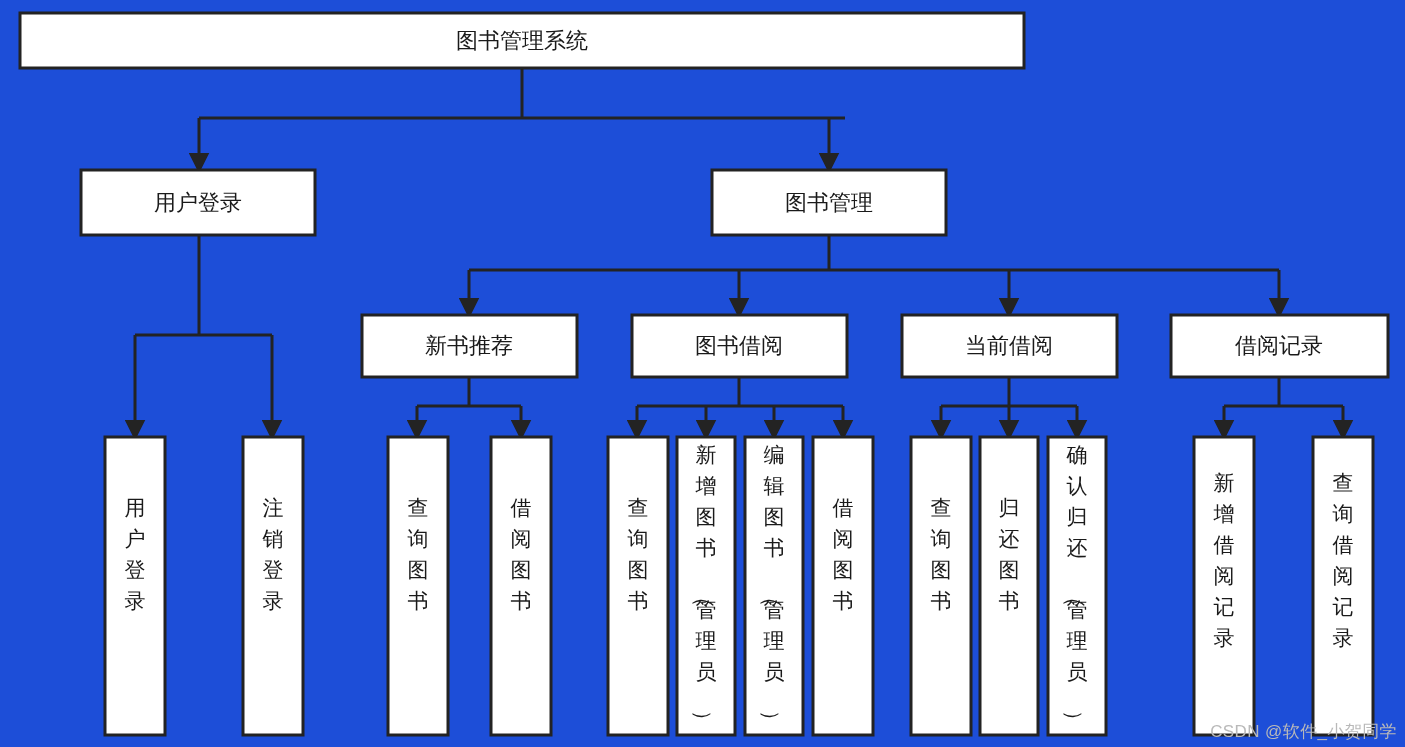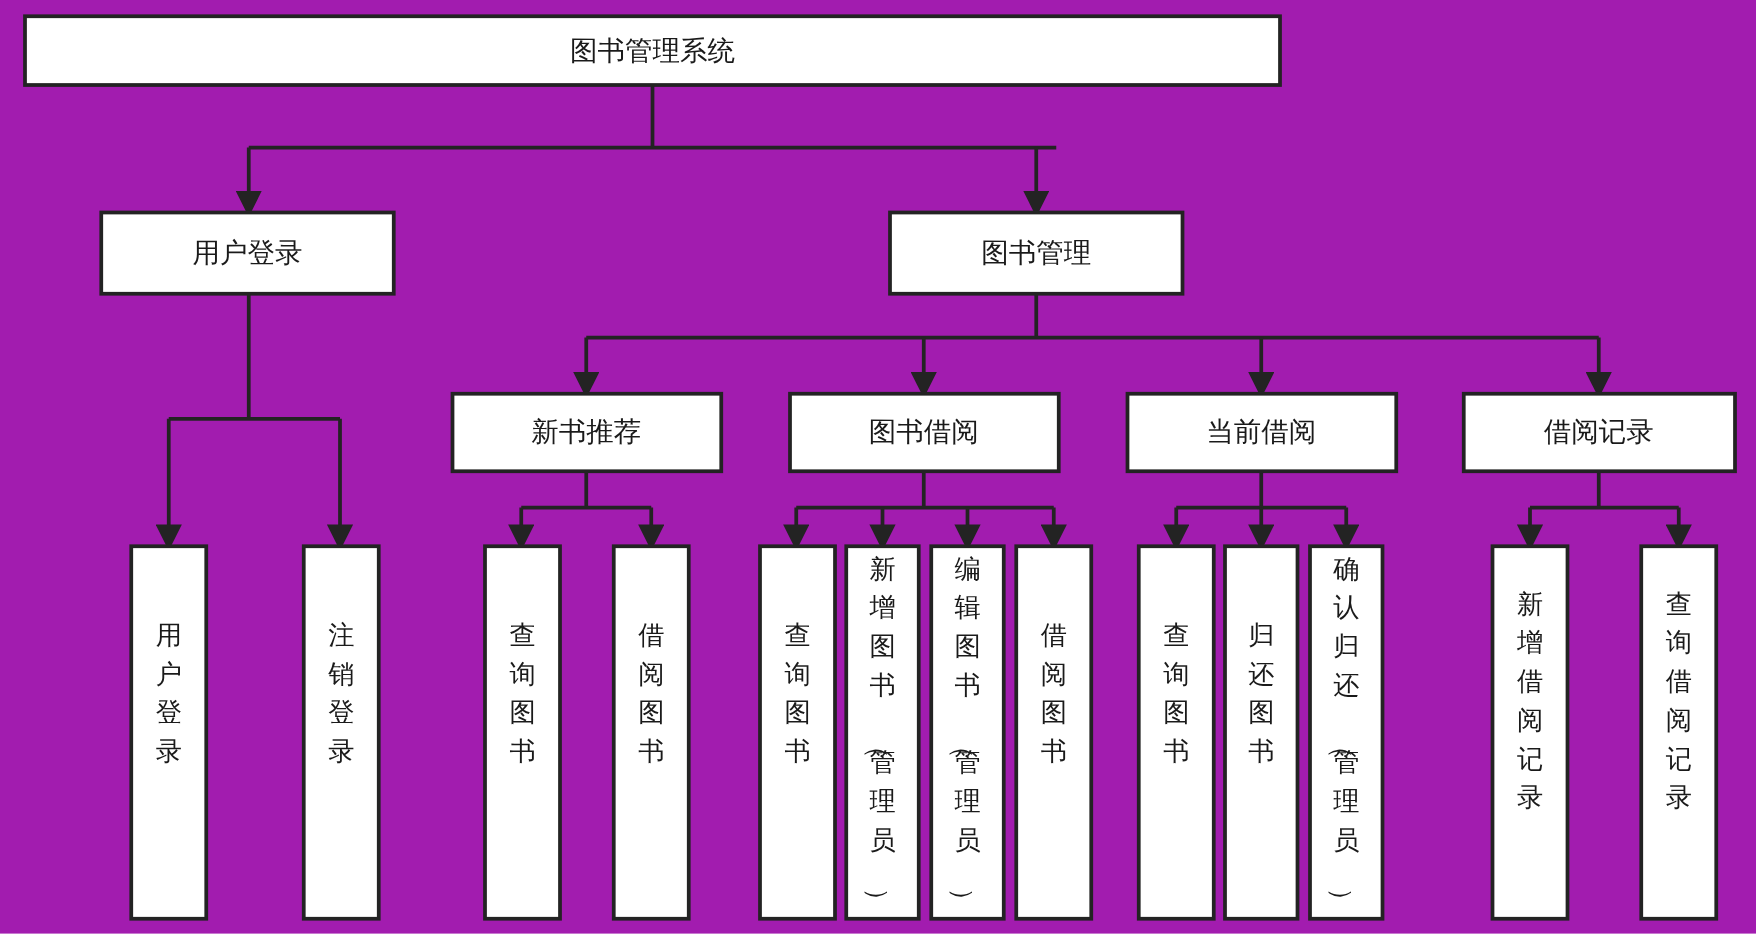--- a/index.html
+++ b/index.html
@@ -7,21 +7,21 @@
     padding: 0;
     background: #ffffff;
   }
   body {
     font-family: "Liberation Sans", "DejaVu Sans", sans-serif;
   }
   #diagram-root {
     position: relative;
     width: 1405px;
     height: 747px;
-    background: #a21caf;
+    background: #1d4ed8;
     overflow: hidden;
   }
   svg#flowchart {
     position: absolute;
     left: 0;
     top: 0;
     width: 1405px;
     height: 747px;
     display: block;
   }
@@ -211,13 +211,14 @@
       <text class="node-label-vert" x="1224" y="490"><tspan x="1224" y="490">新</tspan><tspan x="1224" y="521">增</tspan><tspan x="1224" y="552">借</tspan><tspan x="1224" y="583">阅</tspan><tspan x="1224" y="614">记</tspan><tspan x="1224" y="645">录</tspan></text>
     </g>
 
     <g>
       <rect class="node-rect" x="1313" y="437" width="60" height="298"></rect>
       <text class="node-label-vert" x="1343" y="490"><tspan x="1343" y="490">查</tspan><tspan x="1343" y="521">询</tspan><tspan x="1343" y="552">借</tspan><tspan x="1343" y="583">阅</tspan><tspan x="1343" y="614">记</tspan><tspan x="1343" y="645">录</tspan></text>
     </g>
 
   </svg>
 
+  <div class="watermark">CSDN @软件_小贺同学</div>
 </div>
 
 </body></html>

